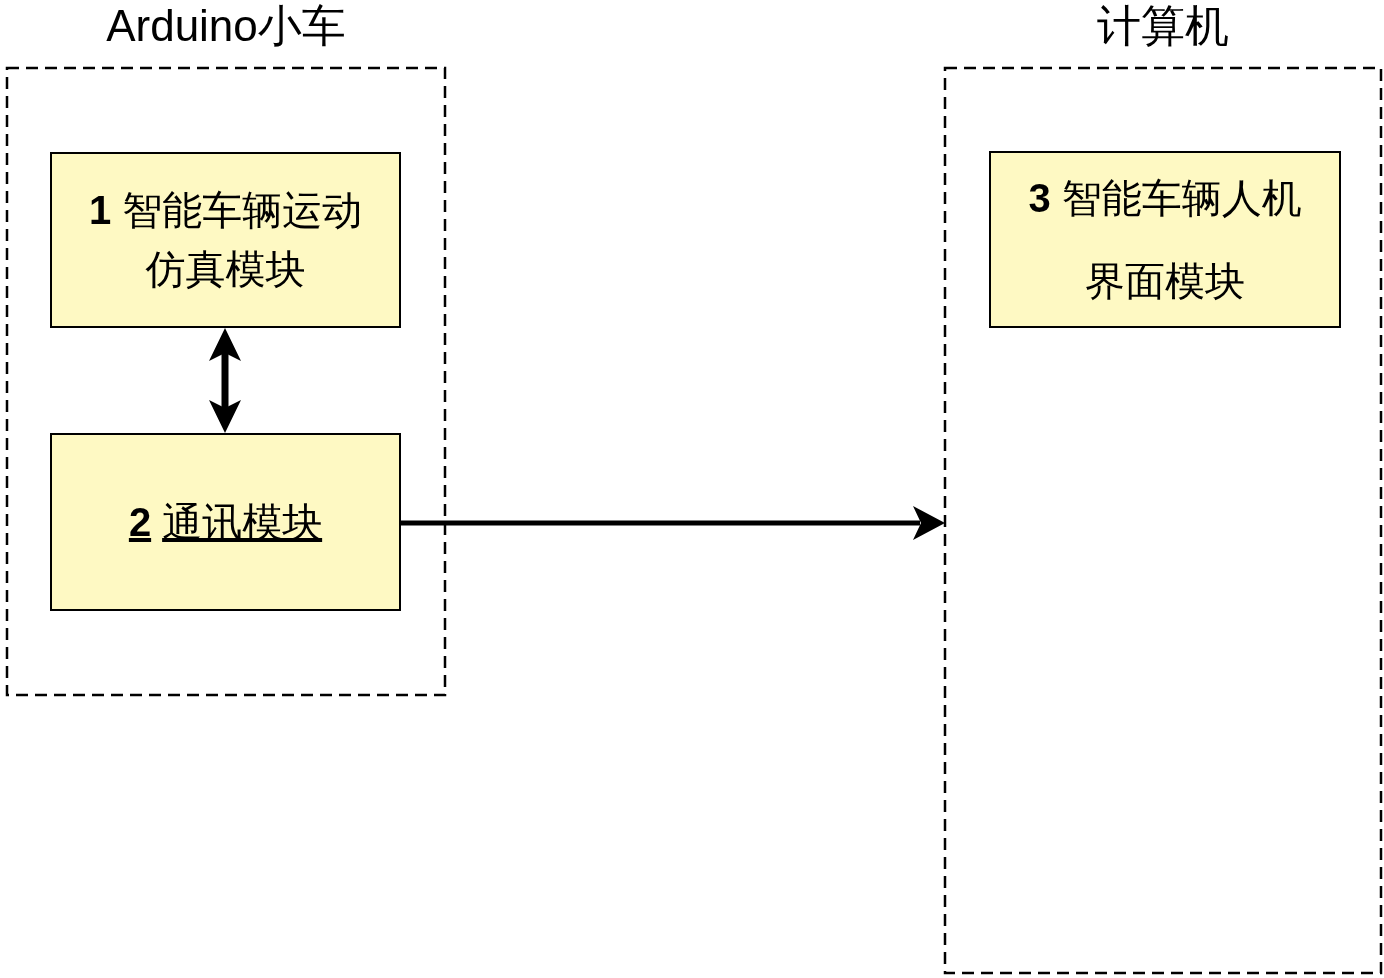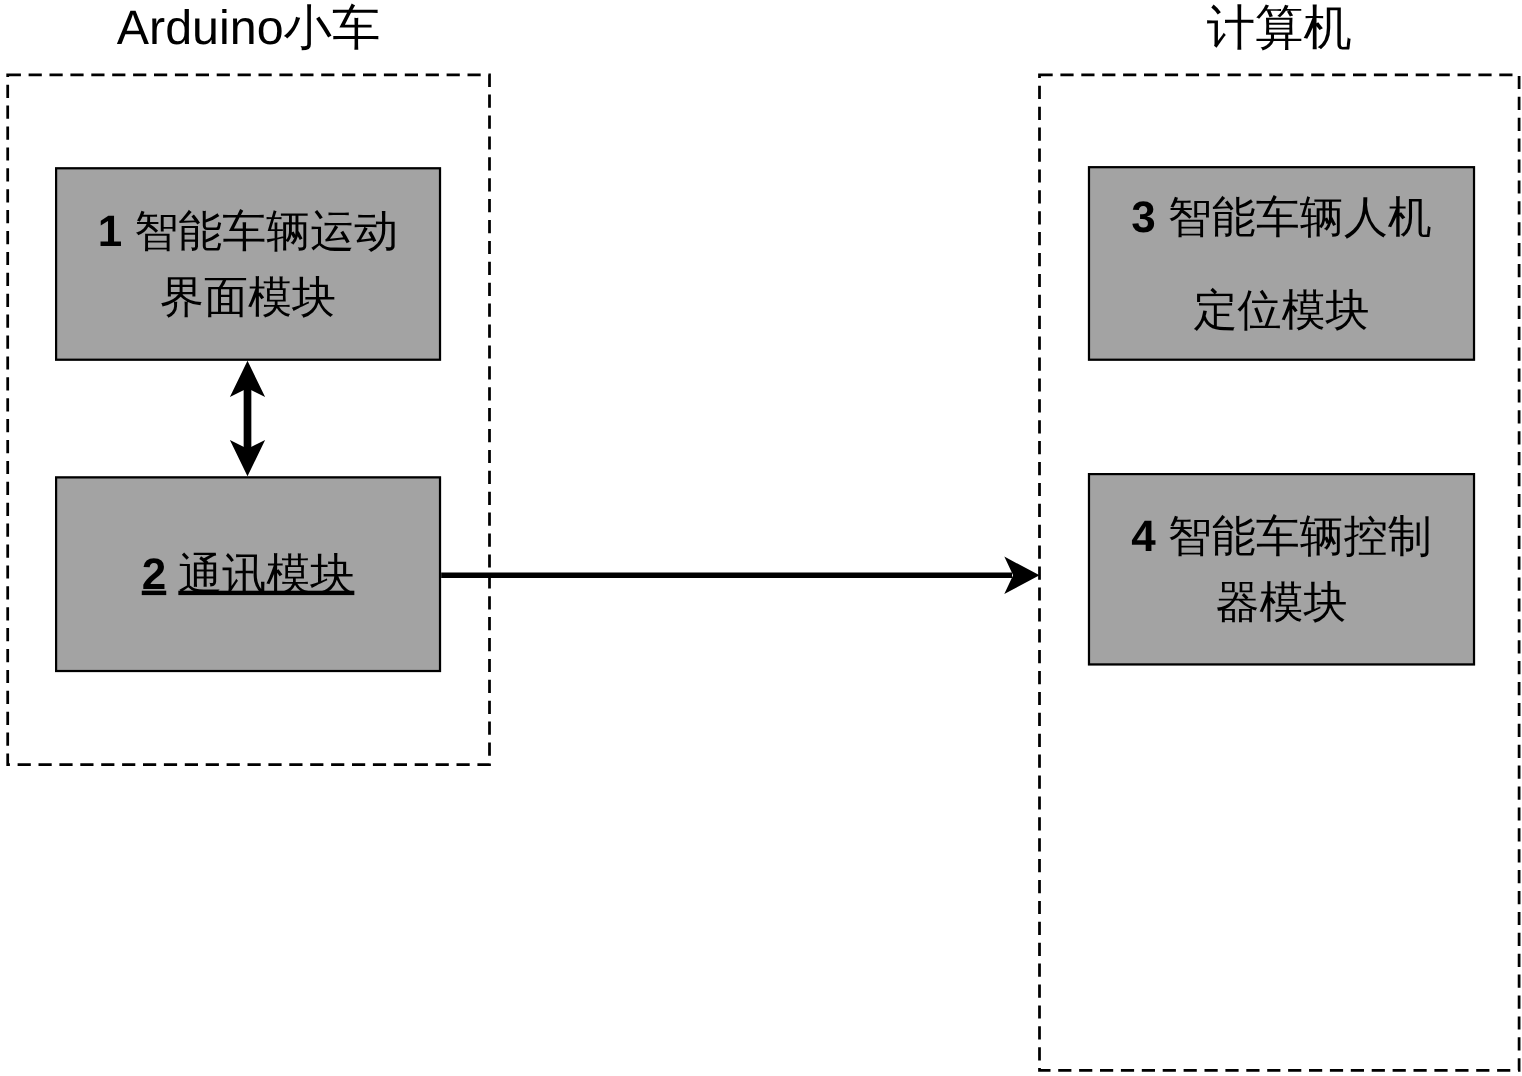--- a/index.html
+++ b/index.html
@@ -27,21 +27,21 @@
     line-height: 56px;
     text-align: center;
     font-size: 44px;
     color: #000000;
     font-family: "Liberation Sans", "DejaVu Sans", sans-serif;
     white-space: nowrap;
   }
   .module-box {
     position: absolute;
     border: 2px solid #000000;
-    background: #a3a3a3;
+    background: #fef9c3;
     display: flex;
     flex-direction: column;
     justify-content: center;
     align-items: center;
     color: #000000;
     font-size: 40px;
     line-height: 59px;
     text-align: center;
   }
   .module-line {
@@ -79,42 +79,34 @@
 
   <div class="group-title" style="left:7px; width:438px;">Arduino小车</div>
 
   <div class="group-title" style="left:945px; width:436px;">计算机</div>
 
   <div class="module-box" style="left:50px; top:152px; width:347px; height:172px;">
     <div class="module-line">
       <span class="module-num">1</span><span class="module-cn">智能车辆运动</span>
     </div>
     <div class="module-line">
-      <span class="module-cn">界面模块</span>
+      <span class="module-cn">仿真模块</span>
     </div>
   </div>
 
   <div class="module-box" style="left:50px; top:433px; width:347px; height:174px;text-decoration:underline;">
     <div class="module-line">
       <span class="module-num">2</span><span class="module-cn">通讯模块</span>
     </div>
   </div>
 
   <div class="module-box" style="left:989px; top:151px; width:348px; height:173px;gap:24px;">
     <div class="module-line">
       <span class="module-num">3</span><span class="module-cn">智能车辆人机</span>
     </div>
     <div class="module-line">
-      <span class="module-cn">定位模块</span>
+      <span class="module-cn">界面模块</span>
     </div>
   </div>
 
-  <div class="module-box" style="left:989px; top:430px; width:348px; height:171px;">
-    <div class="module-line">
-      <span class="module-num">4</span><span class="module-cn">智能车辆控制</span>
-    </div>
-    <div class="module-line">
-      <span class="module-cn">器模块</span>
-    </div>
-  </div>
 
 
 </div>
 
 </body></html>

